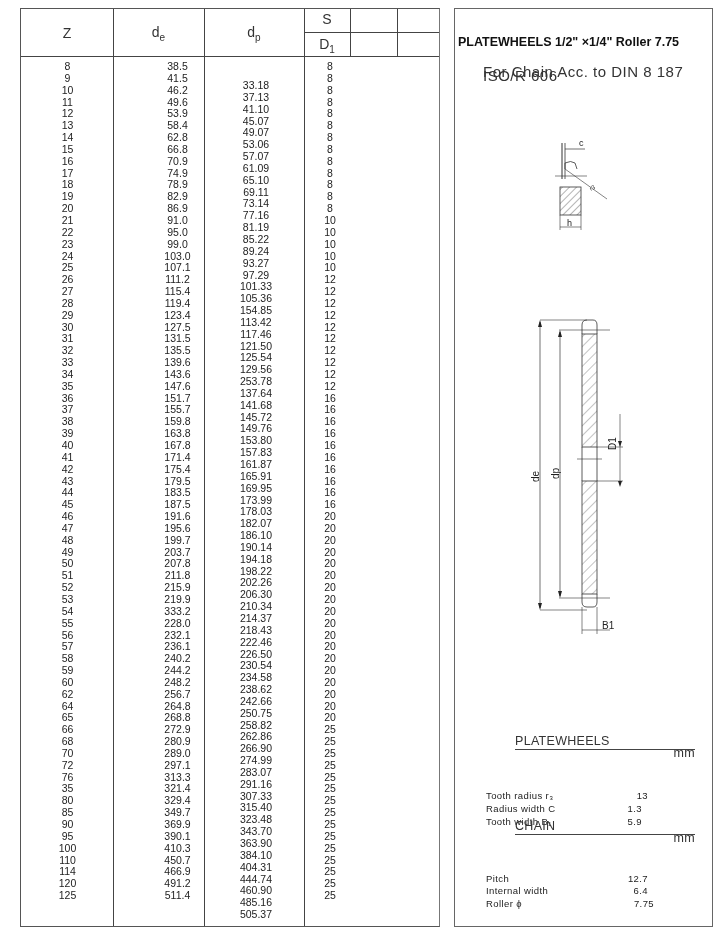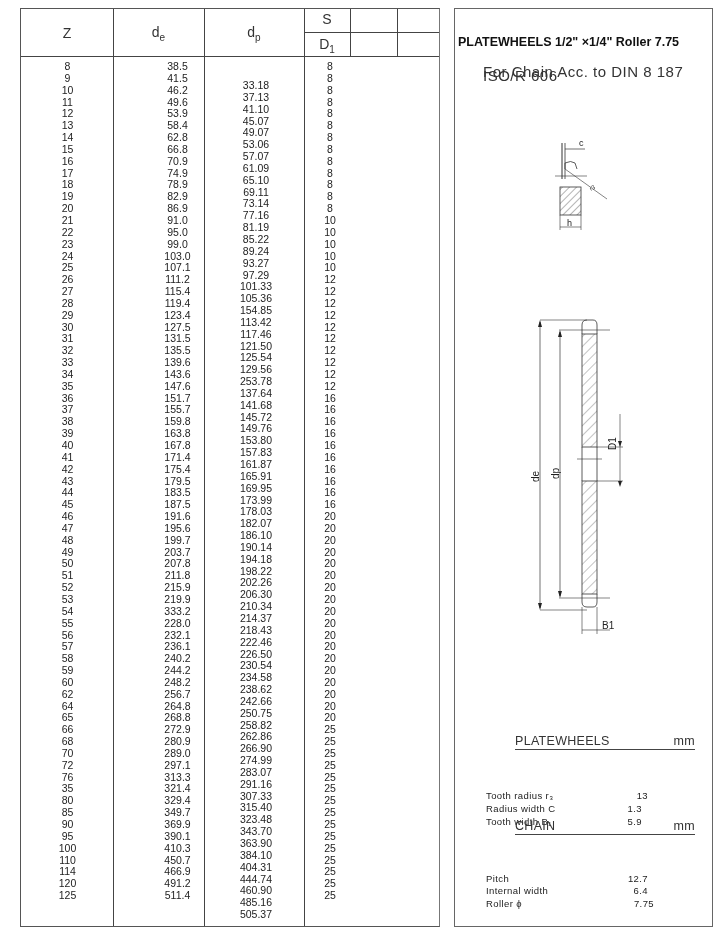--- a/index.html
+++ b/index.html
@@ -12,21 +12,21 @@
   .col{position:absolute;top:52px;font-size:10.5px;line-height:11.85px;color:#222;}
   .col div{height:11.85px;white-space:nowrap;}
   .c-z{left:0;width:93px;text-align:center;}
   .c-de{left:109px;width:95px;text-align:center;}
   .c-dp{left:185px;width:100px;text-align:center;top:55px;margin-top:16px;}
   .c-s{left:286px;width:46px;text-align:center;}
   .panel{position:absolute;left:454px;top:8px;width:259px;height:919px;border:1px solid #666;box-sizing:border-box;}
   .title{position:absolute;left:3px;top:26px;font-size:12.5px;font-weight:bold;color:#111;white-space:nowrap;}
   .sub{position:absolute;left:28px;font-size:15px;color:#333;letter-spacing:.5px;white-space:nowrap;}
   .spec-h{position:absolute;left:30px;width:180px;font-size:12.5px;color:#333;border-bottom:1px solid #444;padding-bottom:1px;letter-spacing:.3px;margin-left:30px;}
-  .spec-h .u{position:absolute;right:0;top:0;}
+  .spec-h .u{position:absolute;right:0;top:12px;}
   .spec-row{position:absolute;left:31px;width:185px;font-size:9.5px;color:#222;letter-spacing:.4px;margin-top:30px;}
   .spec-row .v{position:absolute;right:18px;top:0;}
   svg{position:absolute;}
 </style>
 </head>
 <body>
 
 <div class="tbl">
   <div class="vline" style="left:92px"></div>
   <div class="vline" style="left:183px"></div>

